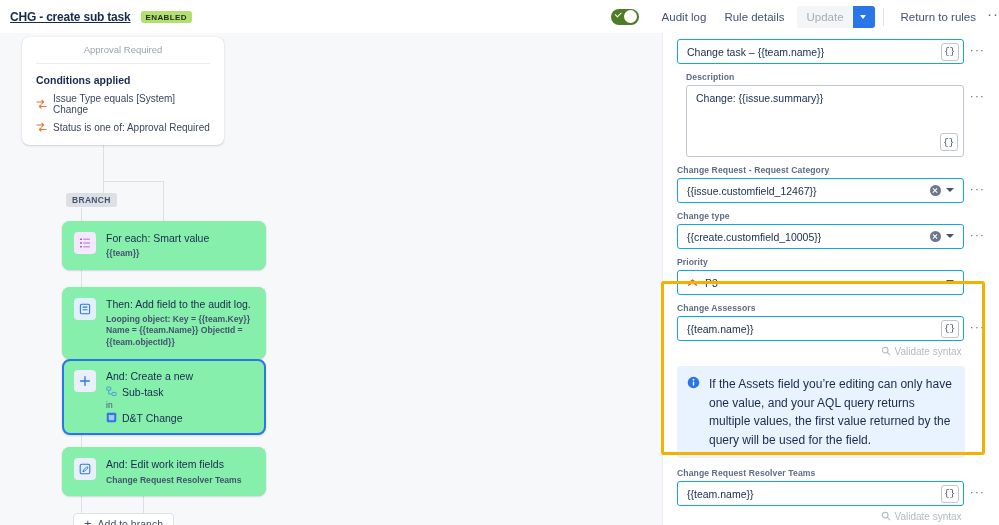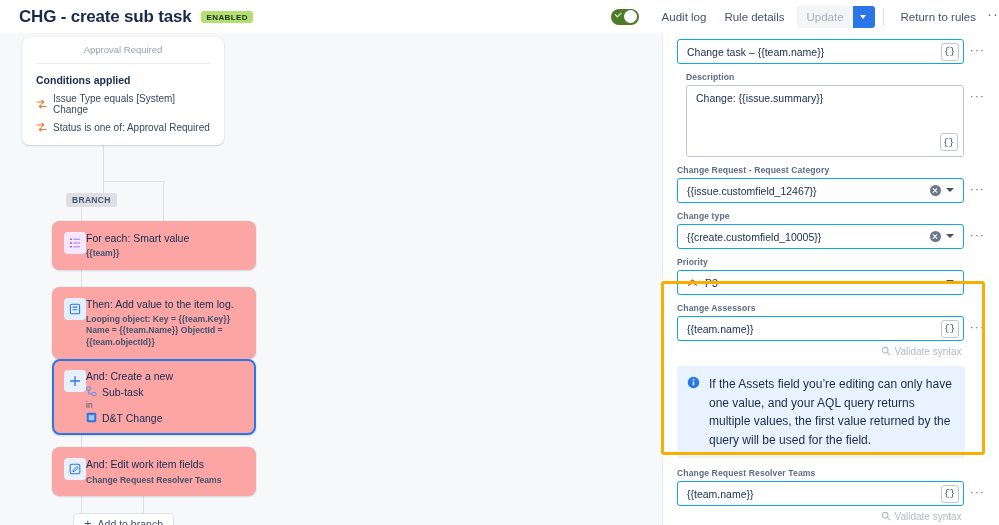--- a/index.html
+++ b/index.html
@@ -13,22 +13,22 @@
   }
 
   
   .topbar {
     position: absolute; left: 0; top: 0; width: 999px; height: 33px;
     background: #ffffff;
     display: flex; align-items: center;
     z-index: 20;
   }
   .rule-title {
-    font-size: 17px; font-weight: 700; color: #172b4d;
-    margin-left: 19px; letter-spacing: -0.2px;
+    font-size: 12px; font-weight: 700; color: #172b4d;
+    margin-left: 10px; letter-spacing: -0.2px; text-decoration: underline;
   }
   .enabled-badge {
     margin-left: 10px;
     background: #b3df72; color: #1d2b13;
     font-size: 8px; font-weight: 700; letter-spacing: 0.4px;
     padding: 2px 5px 1px; border-radius: 3px;
     text-transform: uppercase;
   }
   .topbar-right {
     position: absolute; right: 0; top: 0; height: 33px;
@@ -106,24 +106,24 @@
   .ico-cond { width: 11px; height: 11px; flex: 0 0 11px; }
 
   .branch-tag {
     position: absolute; left: 66px; top: 160px;
     background: #dcdfe4; color: #44546f; font-size: 8.5px;
     font-weight: 600; letter-spacing: 0.3px;
     padding: 2px 6px 1.5px; border-radius: 3px;
   }
 
   .node {
-    position: absolute; left: 52px; width: 204px;
-    background: #fca5a5; border-radius: 8px;
+    position: absolute; left: 62px; width: 204px;
+    background: #86efac; border-radius: 8px;
     box-shadow: 0 1px 2px rgba(9,30,66,0.14), 0 0 1px rgba(9,30,66,0.2);
-    display: flex; align-items: flex-start; 
+    display: flex; align-items: flex-start; gap: 10px;
     padding: 11px 12px;
   }
   .node.selected {
     border: 2px solid #2a76e8; padding: 9px 10px;
     box-shadow: 0 1px 2px rgba(9,30,66,0.14);
   }
   .node-ico {
     width: 22px; height: 22px; flex: 0 0 22px; border-radius: 4px;
     display: flex; align-items: center; justify-content: center;
   }
@@ -295,21 +295,21 @@
 
   <div class="node" style="top:254px;">
     <div class="node-ico ico-audit">
       <svg width="12" height="12" viewBox="0 0 12 12">
         <rect x="1.4" y="1.2" width="9.2" height="9.6" rx="1.4" fill="none" stroke="#2a76e8" stroke-width="1.1"></rect>
         <rect x="3.5" y="3.6" width="5" height="1.1" rx="0.4" fill="#2a76e8"></rect>
         <rect x="3.5" y="6.2" width="5" height="1.1" rx="0.4" fill="#2a76e8"></rect>
       </svg>
     </div>
     <div class="node-body">
-      <div class="node-title">Then: Add value to the item log.</div>
+      <div class="node-title">Then: Add field to the audit log.</div>
       <div class="node-sub">Looping object: Key = {{team.Key}} Name = {{team.Name}} ObjectId = {{team.objectId}}</div>
     </div>
   </div>
 
   <div class="node selected" style="top:326px;">
     <div class="node-ico ico-create">
       <svg width="12" height="12" viewBox="0 0 12 12">
         <path d="M6 1.6v8.8M1.6 6h8.8" stroke="#2a76e8" stroke-width="1.3" stroke-linecap="round"></path>
       </svg>
     </div>

